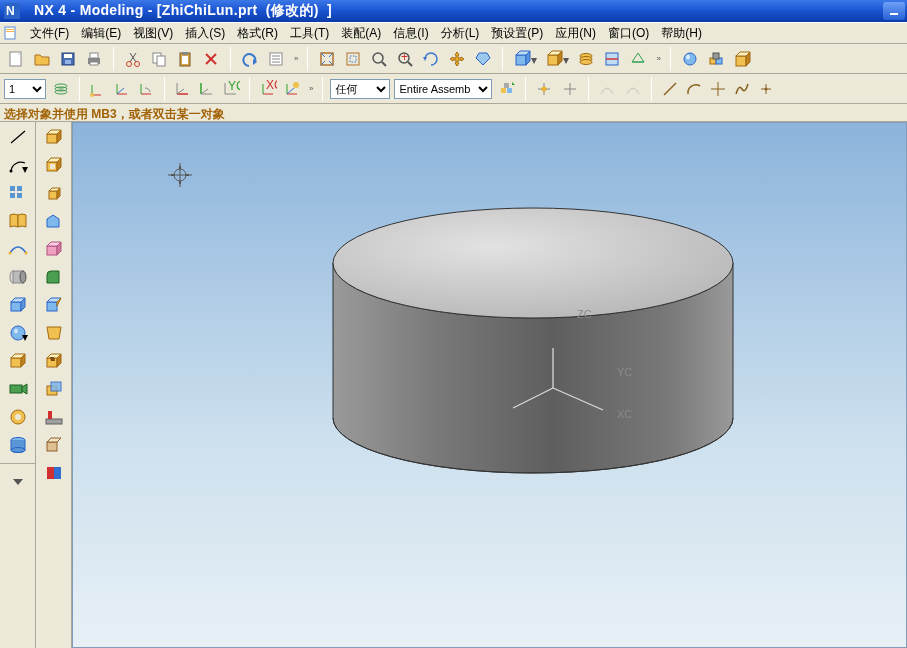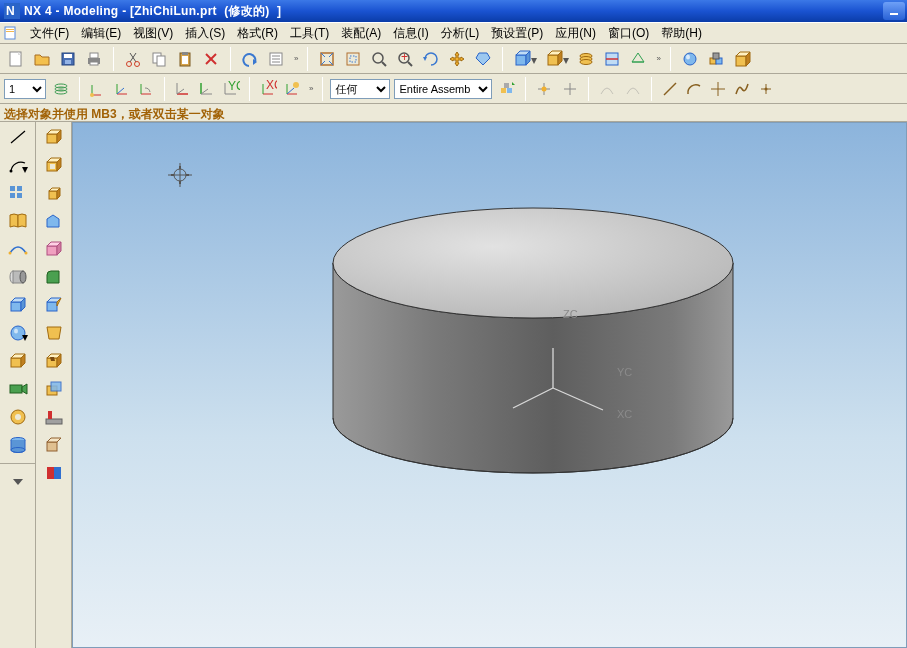--- a/index.html
+++ b/index.html
@@ -31,23 +31,24 @@
 .title-bar .app-icon {
   width: 16px;
   height: 16px;
   margin-right: 4px;
   display: flex;
   align-items: center;
   justify-content: center;
 }
 .title-bar .title-text {
   flex: 1;
-  font-size: 12px;
+  font-size: 14px;
   letter-spacing: 0.3px;
   white-space: pre;
+  margin-left: 10px;
 }
 .title-bar .win-btns {
   display: flex;
   gap: 2px;
 }
 .win-btn {
   width: 22px;
   height: 18px;
   border-radius: 3px;
   display: flex;
@@ -788,17 +789,17 @@
 
         <path d="M 30 260 A 200 55 0 0 0 430 260" fill="none" stroke="#333" stroke-width="1"></path>
 
         <g stroke="#d8d8d8" stroke-width="1.3">
           <line x1="250" y1="190" x2="250" y2="230"></line>
           <line x1="250" y1="230" x2="300" y2="252"></line>
           <line x1="250" y1="230" x2="210" y2="250"></line>
         </g>
       </svg>
     </div>
-    <span class="axis-label" style="left:490px;top:185px;text-align:right;">ZC</span>
+    <span class="axis-label" style="left:504px;top:185px;text-align:right;">ZC</span>
     <span class="axis-label" style="left:544px;top:243px;">YC</span>
     <span class="axis-label" style="left:544px;top:285px;">XC</span>
   </div>
 </div>
 
 </body></html>

